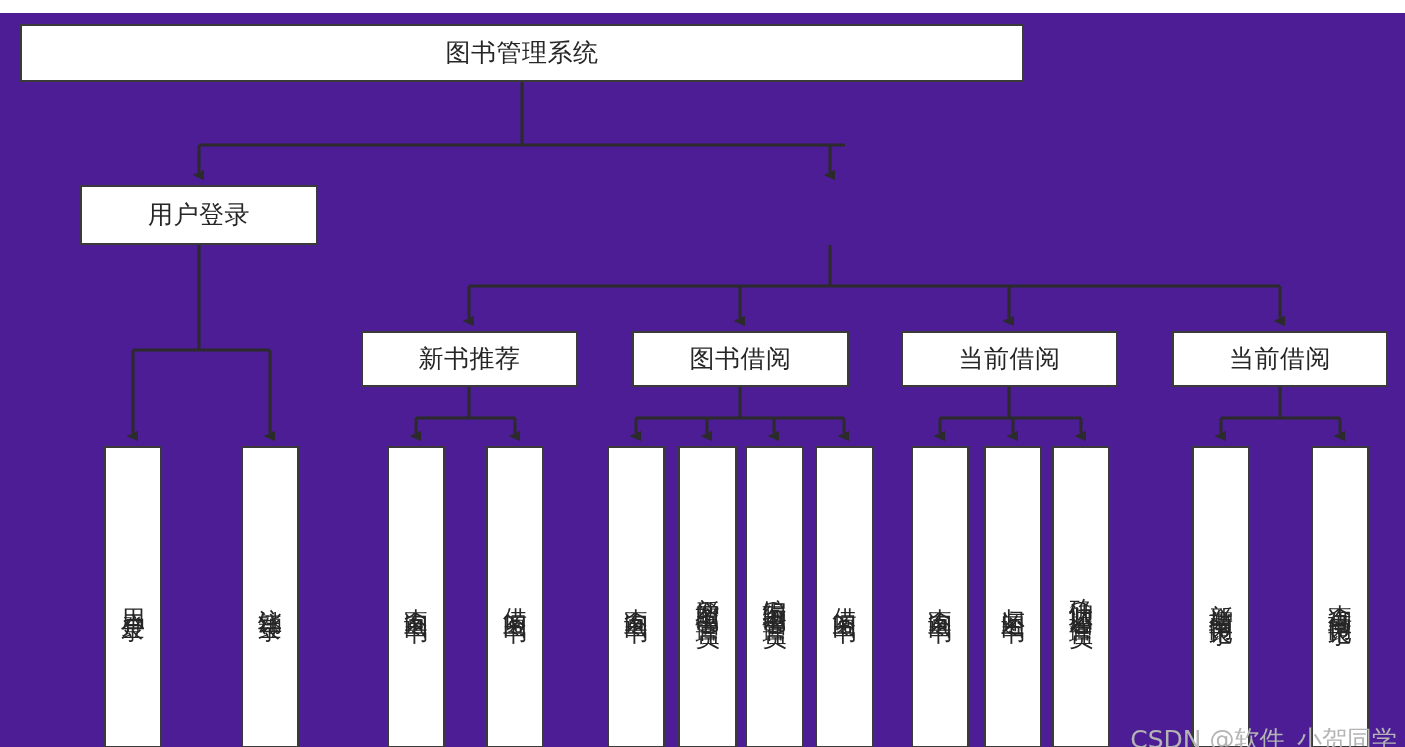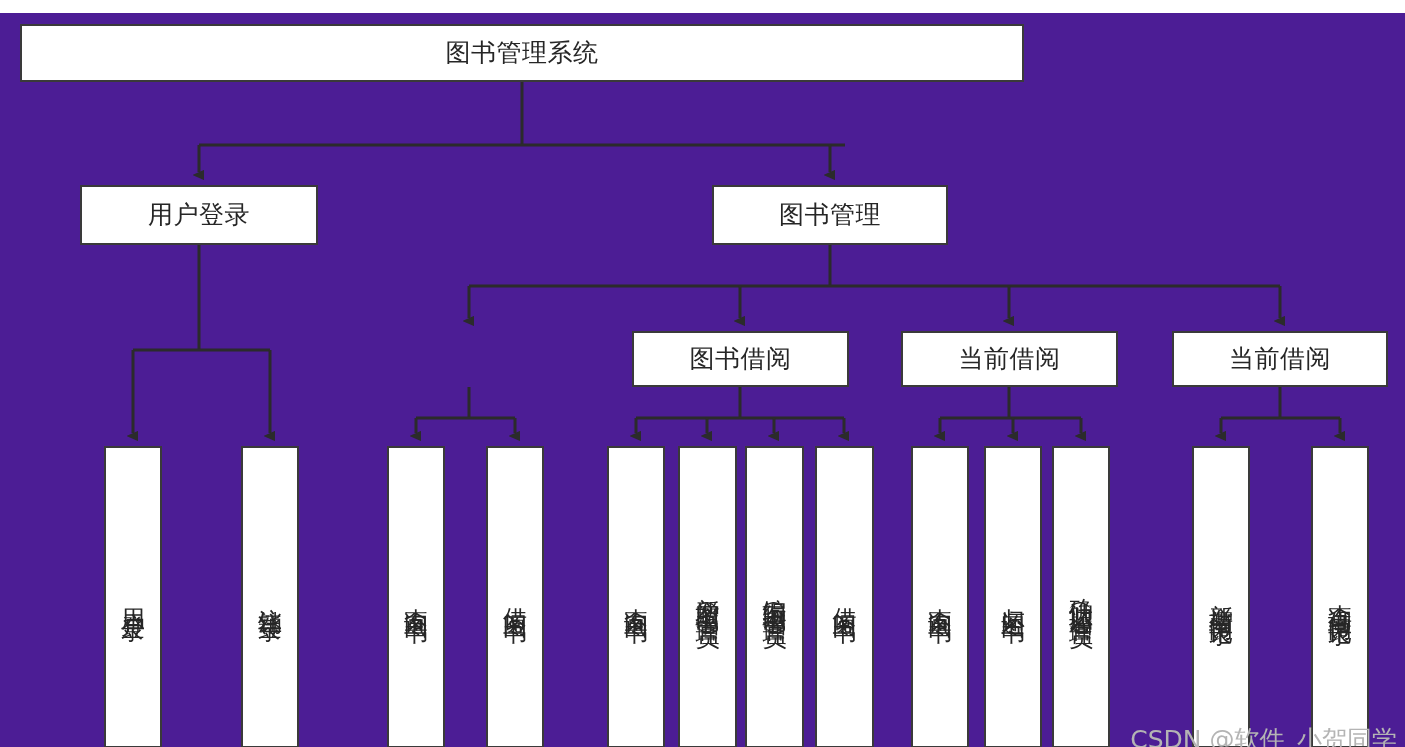--- a/index.html
+++ b/index.html
@@ -129,24 +129,24 @@
     </g>
   </svg>
 
   <div class="node node-root" style="left:20px; top:11px; width:1004px; height:58px;">
     <span class="label">图书管理系统</span>
   </div>
 
   <div class="node node-l2" style="left:80px; top:172px; width:238px; height:60px;">
     <span class="label">用户登录</span>
   </div>
-  <div class="node node-l2" style="left:712px; top:172px; width:236px; height:60px;">
-    <span class="label">图书管理</span>
+
+  <div class="node node-l3" style="left:361px; top:318px; width:217px; height:56px;">
+    <span class="label">新书推荐</span>
   </div>
-
   <div class="node node-l3" style="left:632px; top:318px; width:217px; height:56px;">
     <span class="label">图书借阅</span>
   </div>
   <div class="node node-l3" style="left:901px; top:318px; width:217px; height:56px;">
     <span class="label">当前借阅</span>
   </div>
   <div class="node node-l3" style="left:1172px; top:318px; width:216px; height:56px;">
     <span class="label">当前借阅</span>
   </div>
 

